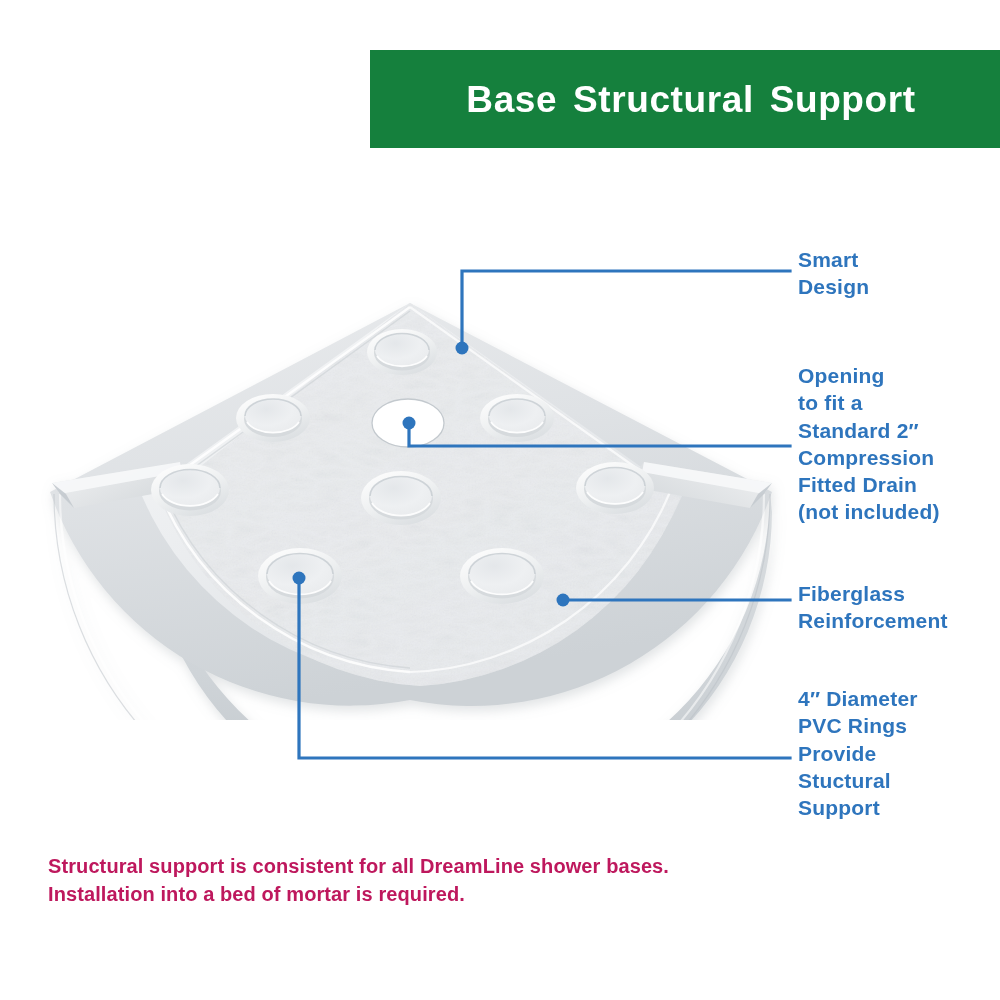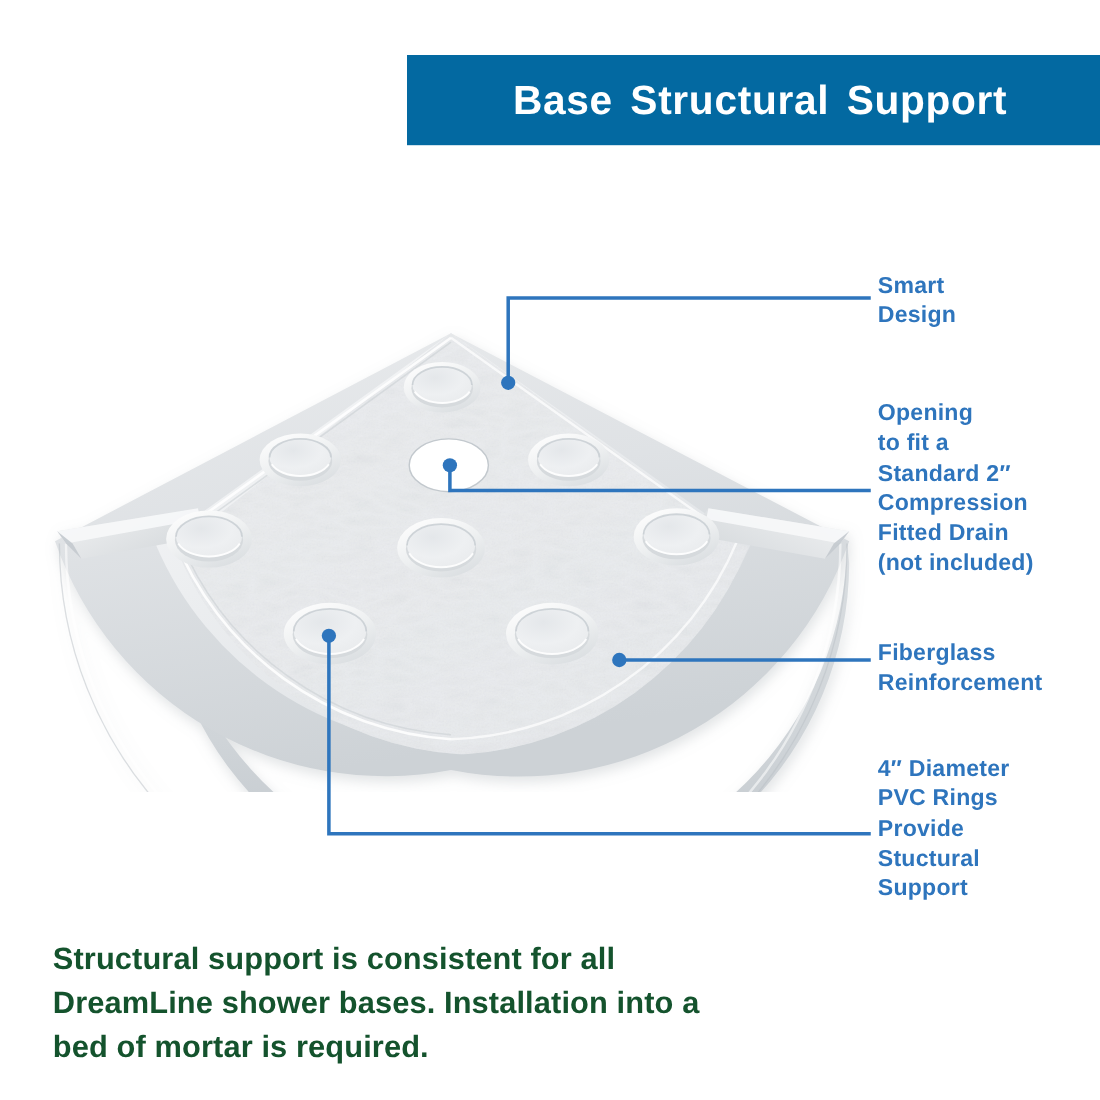--- a/index.html
+++ b/index.html
@@ -23,22 +23,22 @@
     width: 1000px;
     height: 1000px;
   }
 
   
   .header-banner {
     position: absolute;
     left: 370px;
     top: 50px;
     width: 630px;
-    height: 82px;
-    background: #0369a1;
+    height: 98px;
+    background: #15803d;
     display: flex;
     align-items: center;
     justify-content: center;
     box-sizing: border-box;
     padding-left: 40px;
     padding-right: 28px;
   }
   .header-title {
     color: #ffffff;
     font-size: 37px;
@@ -83,23 +83,23 @@
     height: 1000px;
     pointer-events: none;
   }
 
   
   .bottom-caption {
     position: absolute;
     left: 48px;
     top: 852px;
     width: 640px;
-    color: #14532d;
+    color: #be185d;
     font-weight: bold;
-    font-size: 28px;
+    font-size: 20px;
     line-height: 1.42;
     letter-spacing: 0.1px;
     white-space: pre-line;
   }
 </style>
 </head>
 <body>
 
 <div class="stage">
 

